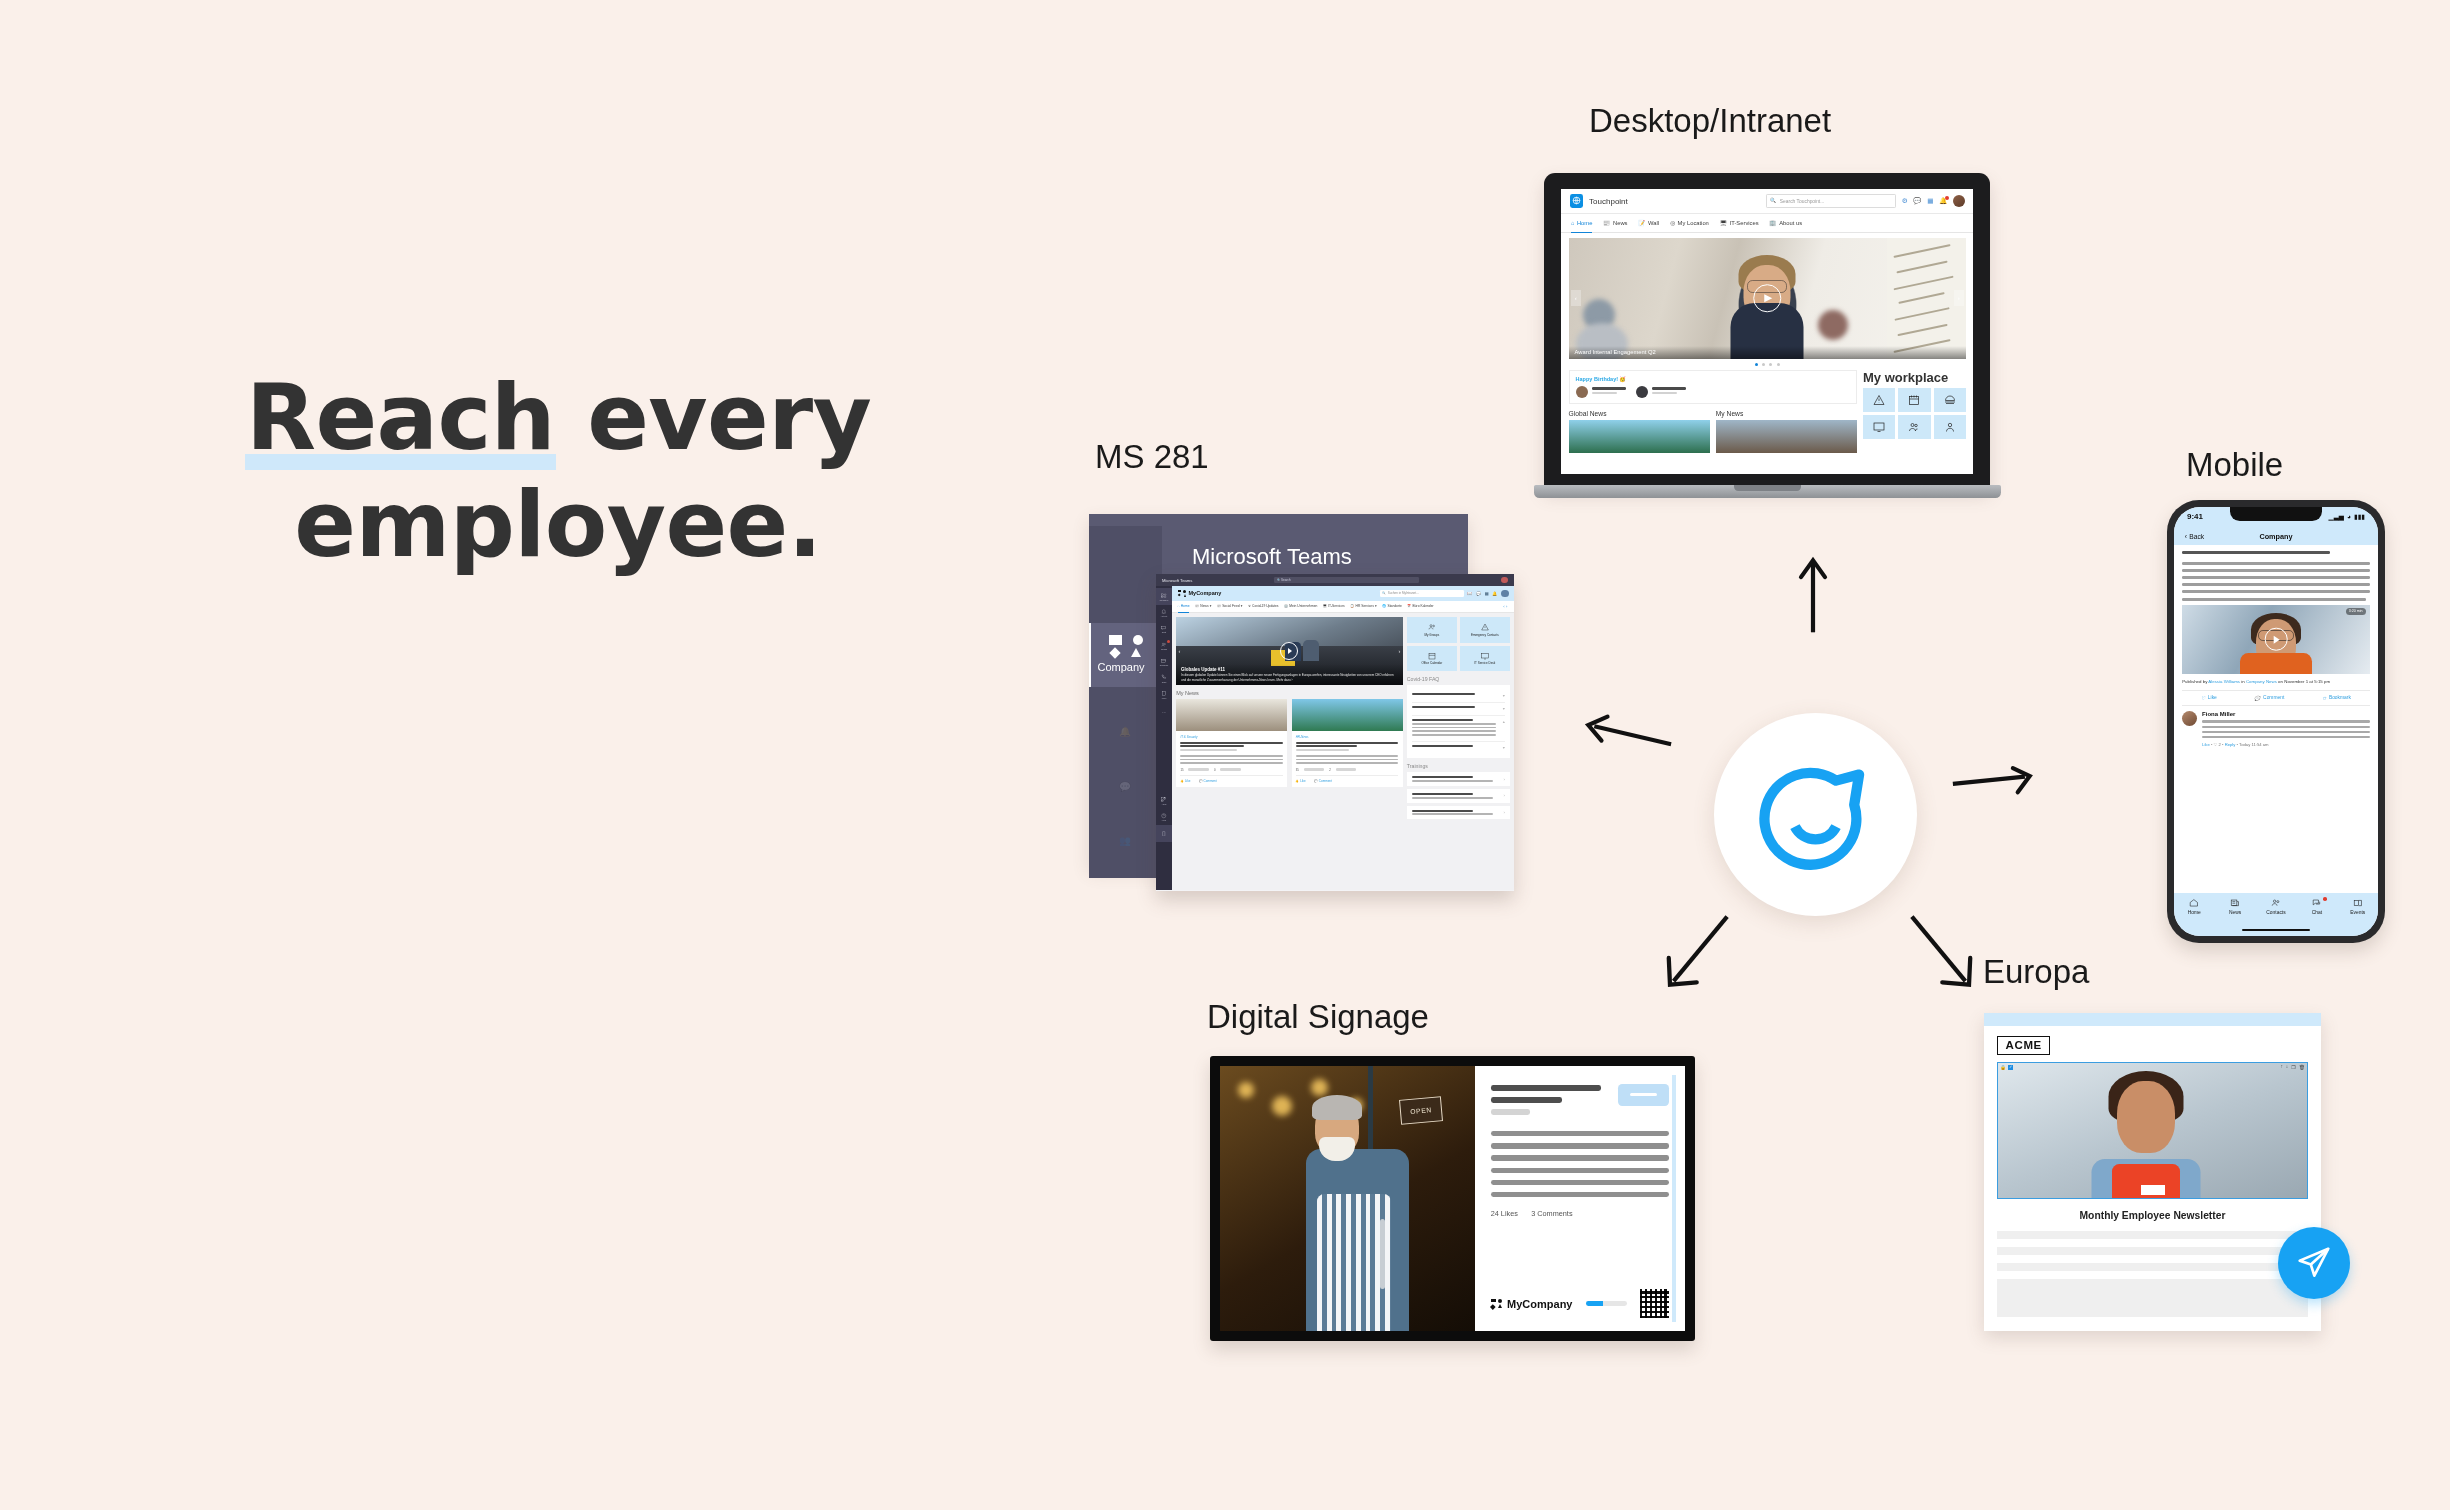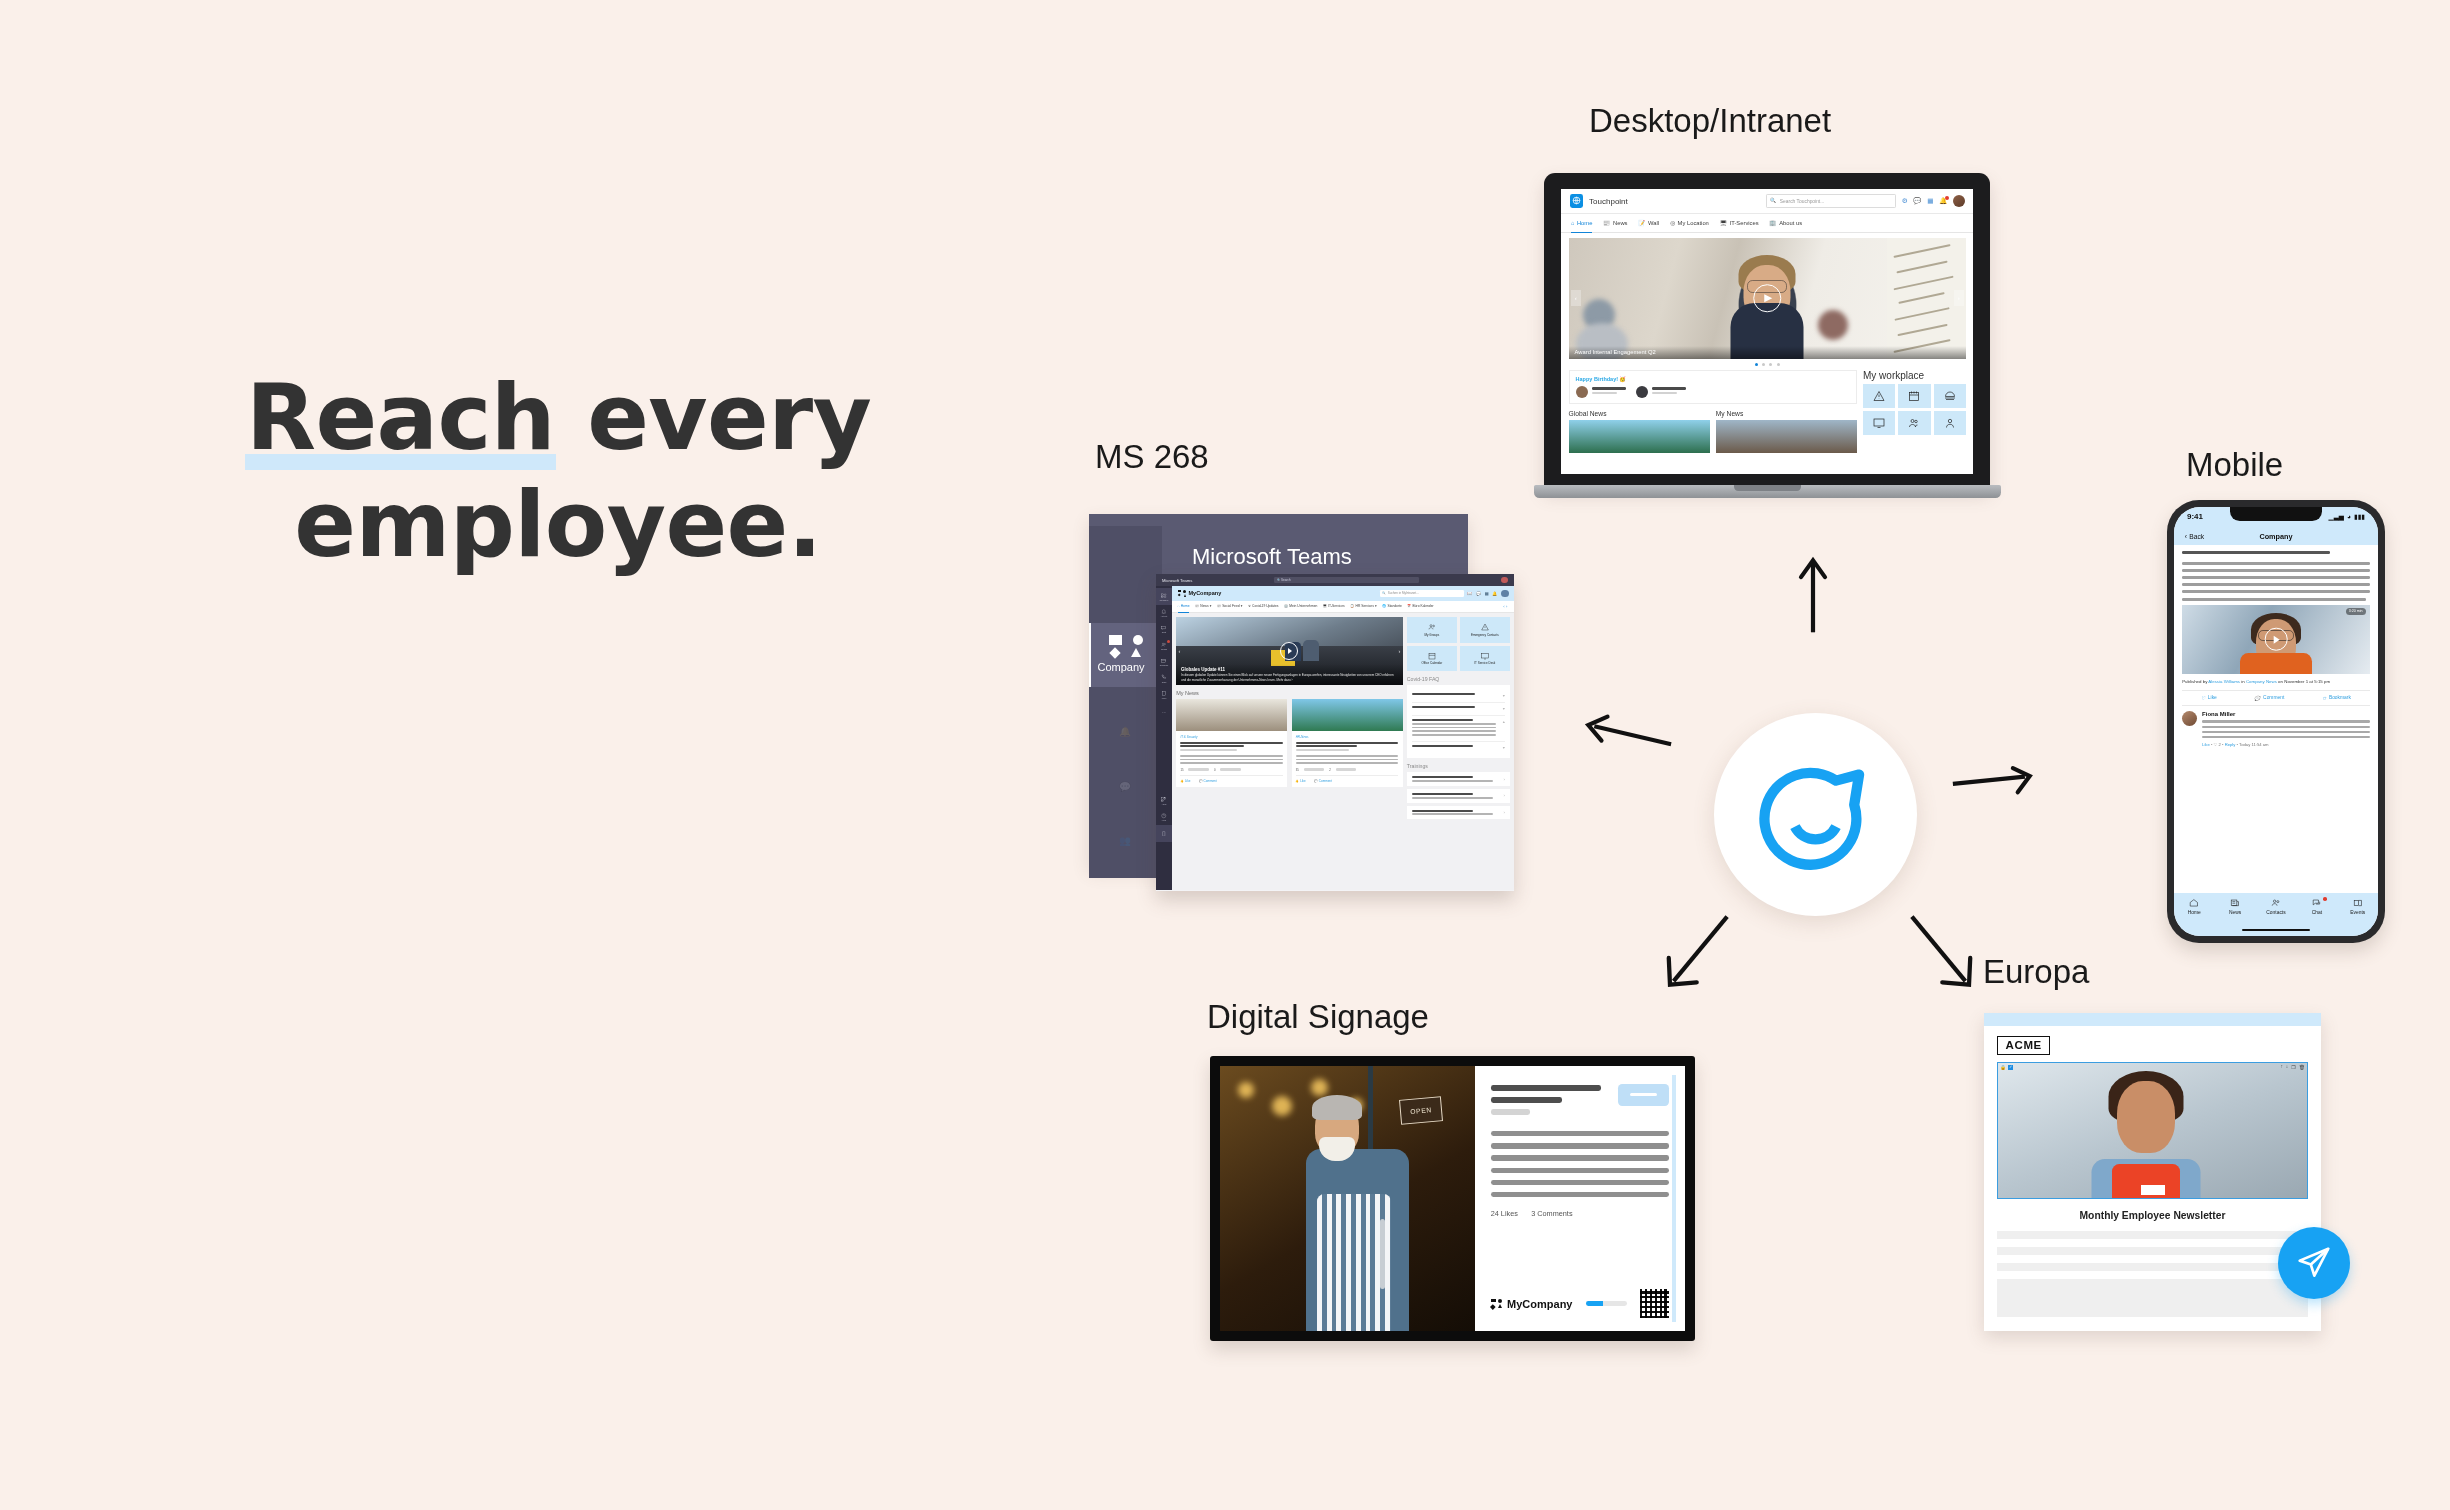--- a/index.html
+++ b/index.html
@@ -114,21 +114,21 @@
   .bday .av{width:12.7px;height:12.7px;border-radius:50%;background:#8a6a52;}
   .bday .av.b{background:#3b3b40;}
   .bday .ln{display:block;height:2.4px;background:#4a4a4a;border-radius:1.2px;width:34px;margin-bottom:2.4px;}
   .bday .ln.s{background:#d2d2d2;width:25.5px;}
   .tp-cols{display:flex;gap:6px;margin-top:5.5px;}
   .tp-col{flex:1;}
   .tp-col h4{margin:0 0 3px;font-size:6.7px;font-weight:normal;color:#333;}
   .thumb{height:33px;background:linear-gradient(#8fd0ea,#2d6f4e);}
   .thumb.b{background:linear-gradient(#9fb6c8,#6b5a4a);}
   .tp-right-col{width:103px;}
-  .tp-right-col h4{margin:0 0 3.6px;font-size:10px;font-weight:normal;color:#333;}
+  .tp-right-col h4{margin:0 0 3.6px;font-size:13px;font-weight:bold;color:#333;}
   .wk-grid{display:grid;grid-template-columns:repeat(3,1fr);gap:3px;}
   .wk{height:24px;background:#CDE8F9;display:flex;align-items:center;justify-content:center;}
   .wk svg{width:12px;height:12px;stroke:#222;fill:none;stroke-width:1.4;}
 
   
   #teams{position:absolute;left:1089px;top:502px;width:425px;height:388px;}
   .tm-back{
     position:absolute;left:0;top:12px;width:379px;height:352px;
     background:#5a5a72;box-shadow:0 7.3px 16px rgba(100,80,70,.16);
   }
@@ -312,21 +312,21 @@
 
 <div class="stage">
 
   <div id="headline">
     <div class="l1"><span class="hl">Reach</span><span> every</span></div>
     <div class="l1">employee.</div>
     <div class="gap"></div>
   </div>
 
   <div class="chan-label" id="lbl-desktop">Desktop/Intranet</div>
-  <div class="chan-label" id="lbl-ms365">MS 268</div>
+  <div class="chan-label" id="lbl-ms365">MS 281</div>
   <div class="chan-label" id="lbl-mobile">Mobile</div>
   <div class="chan-label" id="lbl-signage">Digital Signage</div>
   <div class="chan-label" id="lbl-email">Europa</div>
 
   <div class="arrow" style="left:1795px;top:555px;">
     <svg width="36" height="79" viewBox="0 0 60 130">
         <path d="M30 128 L30 14" stroke="#111" stroke-width="7" fill="none"></path>
         <path d="M10 36 L30 8 L50 36" stroke="#111" stroke-width="7" fill="none" stroke-linecap="round"></path>
       </svg>
   </div>

